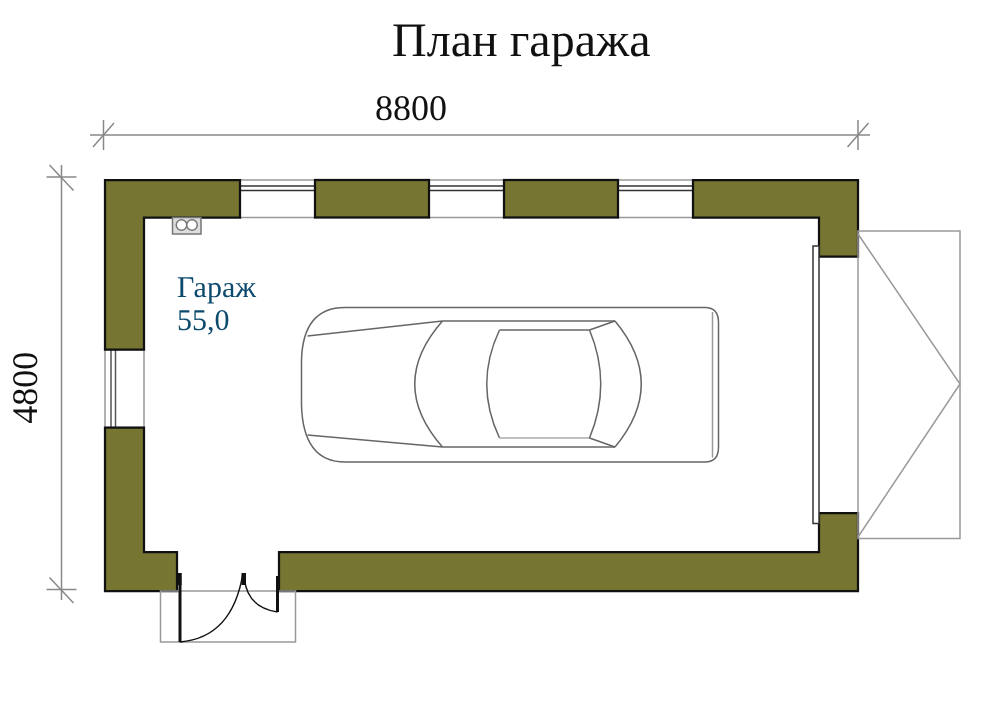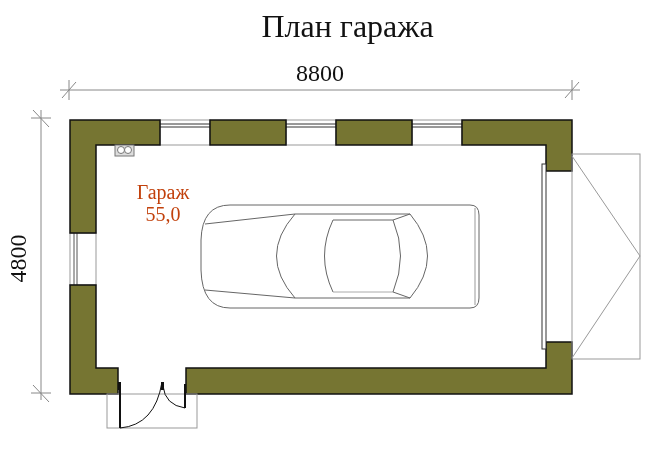--- a/index.html
+++ b/index.html
@@ -2,31 +2,31 @@
 <html><head>
 <meta charset="utf-8">
 <style>
   html, body { margin: 0; padding: 0; background: #ffffff; }
   body { width: 665px; height: 470px; position: relative; overflow: hidden; }
   .title {
     position: absolute; left: 0; width: 695px; top: 8px; text-align: center;
     font-family: "Liberation Serif", "DejaVu Serif", serif; font-size: 32px; color: #111;
   }
   .dim-h {
-    position: absolute; left: 250px; width: 140px; top: 60px; text-align: center;
+    position: absolute; left: 250px; width: 140px; top: 60px; text-align: left;
     font-family: "Liberation Serif", serif; font-size: 24px; color: #111;
   }
   .dim-v {
     position: absolute; left: -32px; top: 245px; width: 100px; text-align: center;
     transform: rotate(-90deg);
     font-family: "Liberation Serif", serif; font-size: 24px; color: #111;
   }
   .room-label {
-    position: absolute; left: 118px; top: 181px; width: 90px; text-align: center;
-    font-family: "Liberation Serif", serif; font-size: 20px; line-height: 22px; color: #c2410c;
+    position: absolute; left: 118px; top: 181px; width: 90px; text-align: left;
+    font-family: "Liberation Serif", serif; font-size: 20px; line-height: 22px; color: #0c4a6e;
   }
   svg { position: absolute; left: 0; top: 0; }
 </style>
 </head>
 <body>
 
 <div class="title">План гаража</div>
 <div class="dim-h">8800</div>
 <div class="dim-v">4800</div>
 <div class="room-label">

